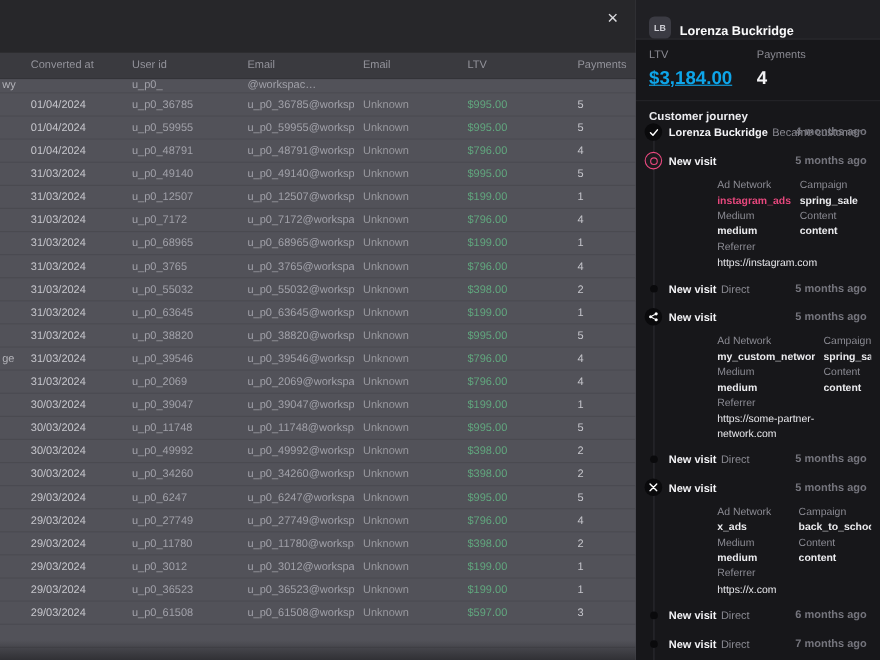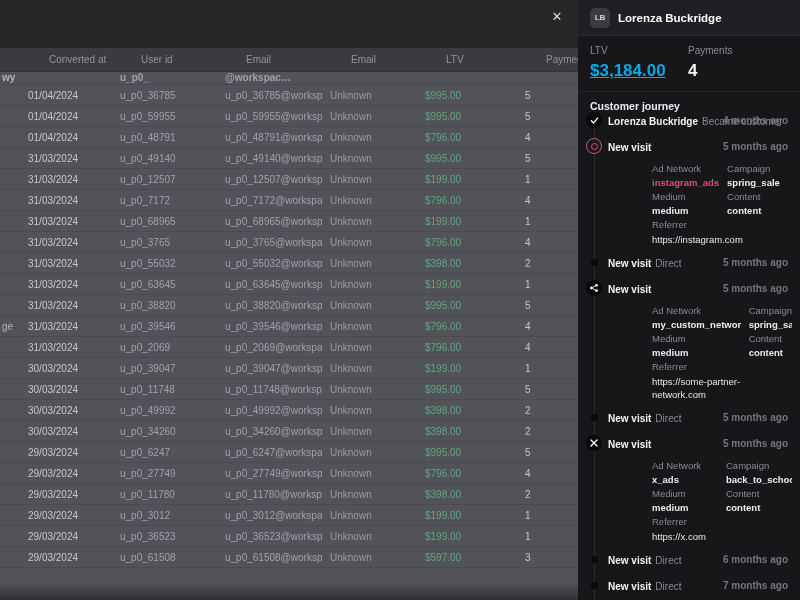--- a/index.html
+++ b/index.html
@@ -13,37 +13,37 @@
   
   .left { position:relative; width:578px; height:600px; background:#4e4e54; overflow:hidden; flex:0 0 auto; }
   .topbar { height:48px; background:#27272a; position:relative; }
   .close-btn {
     position:absolute; top:6px; right:10px; width:22px; height:22px;
     background:transparent; border:none; padding:0; cursor:pointer;
     color:#dcdce0; font-size:13px; line-height:22px; text-align:center; font-family:inherit;
   }
   .thead, .trow { display:grid; grid-template-columns:20px 92px 105px 105px 95px 100px 61px; }
   .thead { height:24px; align-items:center; background:#3a3a3f; color:#93939b; font-size:10px; border-bottom:1px solid #333338; box-sizing:border-box; }
-  .thead > div { padding-left:8px; white-space:nowrap; overflow:hidden;margin-left:21px; }
+  .thead > div { padding-left:8px; white-space:nowrap; overflow:hidden; }
   .thead > div:first-child { padding-left:2px; }
   .trow { height:21px; align-items:center; background:#525259; border-bottom:1px solid #4a4a50; box-sizing:border-box; font-size:10px; }
   .trow > div { padding-left:8px; white-space:nowrap; overflow:hidden; }
-  .trow.clip-top { height:13px; align-items:end; padding-bottom:1px;font-weight:bold; }
+  .trow.clip-top { height:13px; align-items:end; padding-bottom:1px; }
   .cell-frag { padding-left:2px !important; color:#b4b4ba; }
   .cell-date { color:#c6c6cc; }
   .cell-uid, .cell-email { color:#a1a1a9; }
   .cell-plan { color:#99999f; }
   .cell-ltv { color:#61a67e; }
   .cell-pay { color:#c6c6cc; }
   .bottom-fade { position:absolute; left:0; bottom:0; width:100%; height:18px;
     background:linear-gradient(to bottom, rgba(21,21,23,0), rgba(21,21,23,0.55)); pointer-events:none; }
 
   
   .panel { width:222px; height:600px; background:#17171a; display:flex; flex-direction:column; overflow:hidden; flex:0 0 auto; }
-  .panel-top { flex:0 0 36px; display:flex; align-items:center; gap:8px; padding:0 12px; background:#202024; border-bottom:1px solid #2a2a2f; box-sizing:border-box; }
+  .panel-top { flex:0 0 36px; display:flex; align-items:flex-end; gap:8px; padding:0 12px; background:#202024; border-bottom:1px solid #2a2a2f; box-sizing:border-box; }
   .avatar { width:20px; height:20px; border-radius:5px; background:#3b3b43; color:#d2d2d8; font-size:8px; font-weight:700;
     display:flex; align-items:center; justify-content:center; flex:0 0 auto; }
   .cust-name { font-size:11.5px; font-weight:700; color:#fbfbfc; white-space:nowrap; }
 
   .stats { display:flex; padding:9px 12px 10px; border-bottom:1px solid #242429; }
   .stat-ltv { width:98px; flex:0 0 auto; }
   .stat-label { font-size:10px; color:#8a8a92; margin-bottom:5px; }
   .stat-value { font-size:17px; font-weight:700; color:#f2f2f4; line-height:20px; }
   .stat-value.green { color:#0ea5e9;text-decoration:underline; }
 

